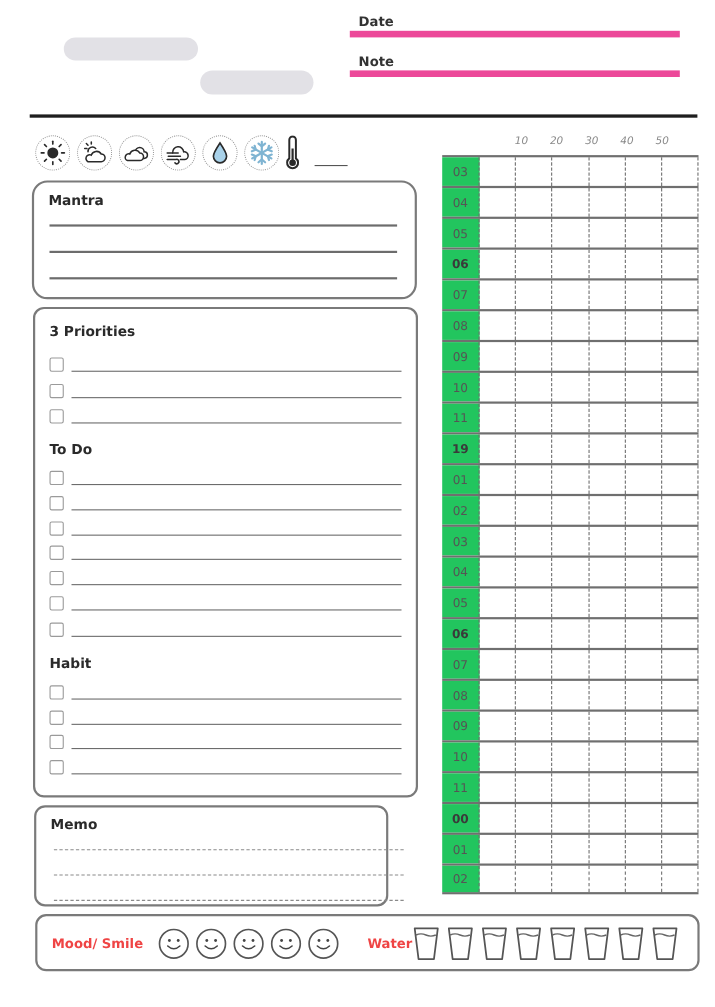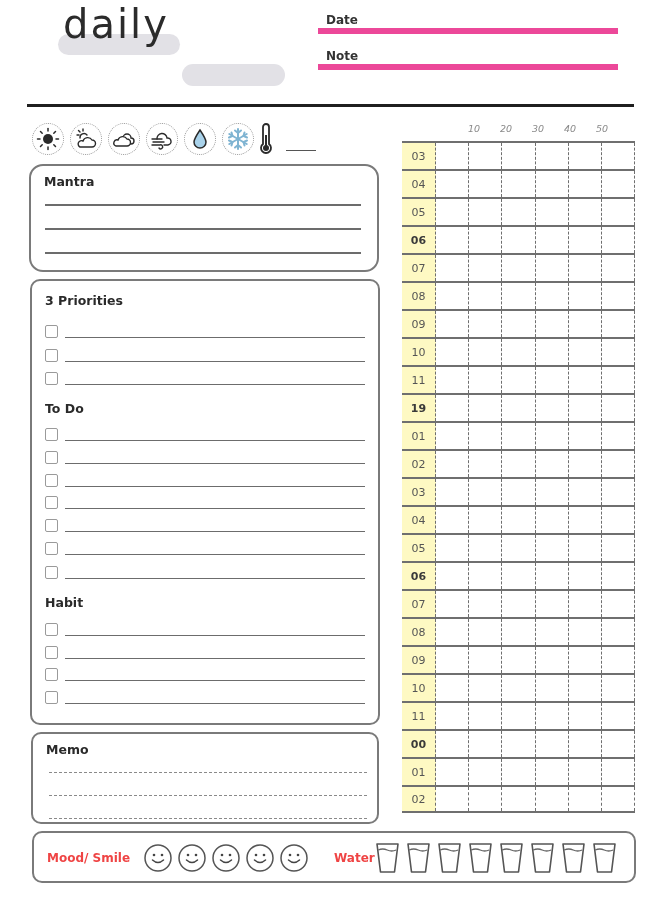--- a/index.html
+++ b/index.html
@@ -34,49 +34,48 @@
   .panel { position: absolute; border: 2px solid #7a7a7a; border-radius: 10px; background: #fff; }
   .panel-title { position: absolute; left: 13px; font-size: 12.5px; font-weight: bold; color: #2a2a2a; }
   .mantra { left: 29px; top: 164px; width: 350px; height: 108px; border-radius: 14px; }
   .line { position: absolute; height: 1.5px; background: #6c6c6c; }
 
   .tasks { left: 30px; top: 279px; width: 350px; height: 446px; }
   .check-row { position: absolute; left: 13px; width: 320px; height: 14px; display: flex; align-items: flex-end; }
   .checkbox { width: 13px; height: 13px; border: 1.5px solid #9a9a9a; border-radius: 2px; flex: none; background: #fff; }
   .check-line { flex: 1; height: 1.5px; background: #6c6c6c; margin-left: 7px; margin-bottom: 0; }
 
-  .memo { left: 31px; top: 732px; width: 348px; height: 92px; }
+  .memo { left: 31px; top: 732px; width: 322px; height: 92px; }
   .dash-line { position: absolute; left: 16px; width: 318px; border-bottom: 1.5px dashed #8a8a8a; }
 
   
   .minutes { position: absolute; top: 123px; left: 436px; width: 198px; height: 14px; }
   .minute { position: absolute; font-size: 9.5px; font-style: italic; color: #8a8a8a; transform: translateX(-50%); }
   .grid { position: absolute; left: 402px; top: 141px; width: 233px; }
   .grid-row { position: relative; height: 28px; border-top: 2px solid #6f6f6f; display: flex; }
   .grid-row.last { border-bottom: 2px solid #6f6f6f; }
-  .hour { width: 34px; height: 100%; background: #fef9c3; display: flex; align-items: center; justify-content: center;
+  .hour { width: 34px; height: 100%; background: #22c55e; display: flex; align-items: center; justify-content: center;
           font-size: 11px; color: #555; border-right: 1.5px dashed #6f6f6f; }
   .hour.bold { font-weight: bold; color: #3a3a3a; }
   .slot { flex: 1; height: 100%; border-right: 1.5px dashed #6f6f6f; }
 
   
   .footer { left: 32px; top: 831px; width: 604px; height: 52px; }
   .footer-label { position: absolute; top: 18px; font-size: 12px; font-weight: bold; color: #ef4444; }
   .smiles { position: absolute; left: 109px; top: 10px; display: flex; gap: 4px; }
   .smile { width: 30px; height: 30px; }
   .cups { position: absolute; left: 341px; top: 9px; display: flex; gap: 6px; }
   .cup { width: 25px; height: 32px; }
 </style>
 </head>
 <body>
 
 <div class="title-wrap">
   <div class="hl one"></div>
   <div class="hl two"></div>
-  <div class="title-word daily">daily</div>
 </div>
 
 <div class="meta-field date">
   <span class="meta-label">Date</span>
 </div>
 <div class="meta-field note">
   <span class="meta-label">Note</span>
 </div>
 
 <div class="header-rule"></div>

